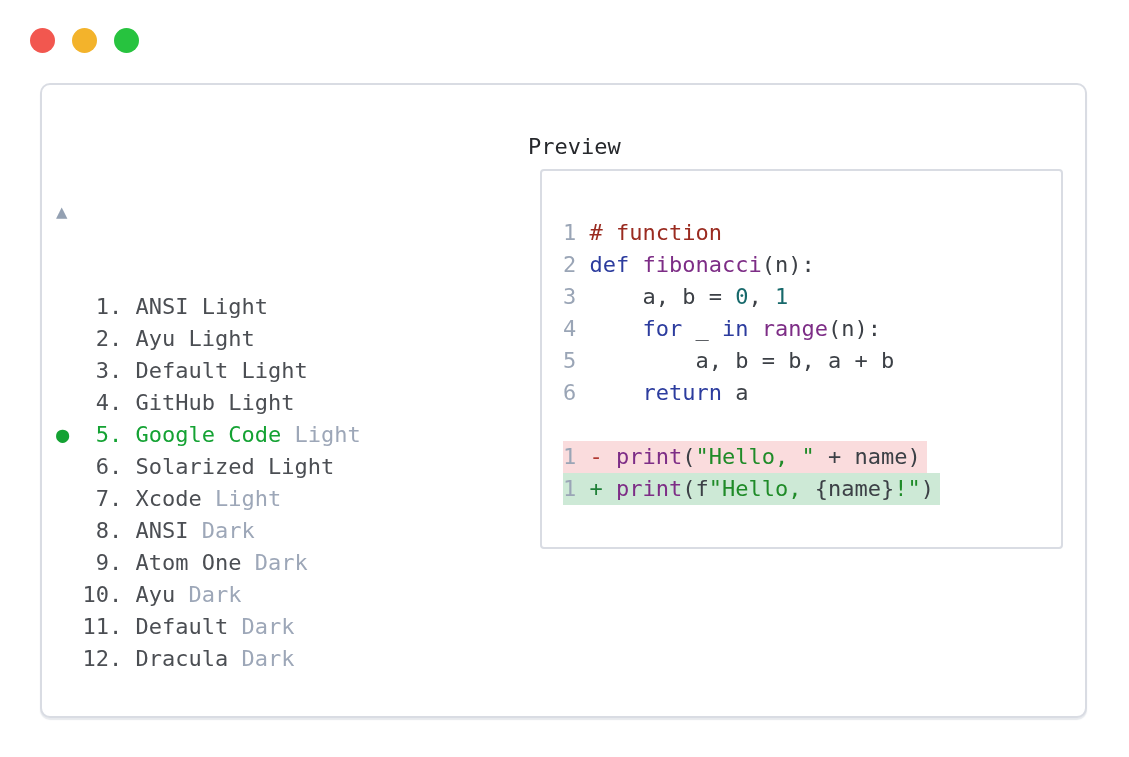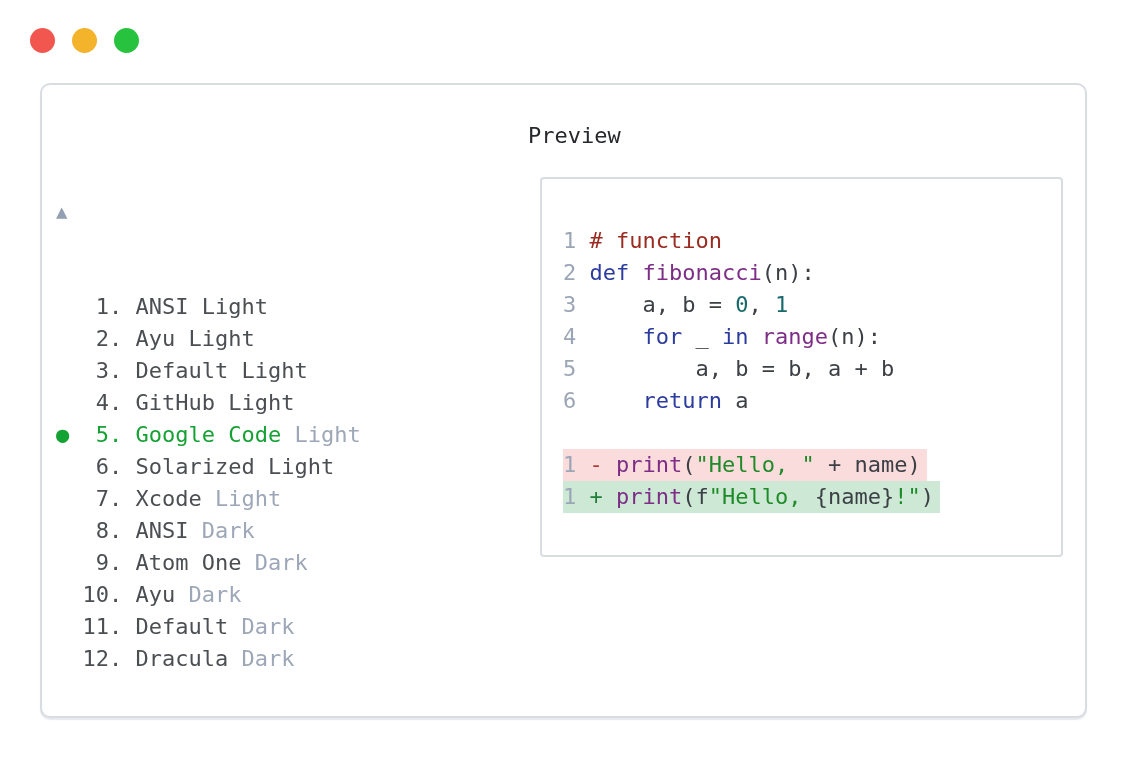--- a/index.html
+++ b/index.html
@@ -11,22 +11,22 @@
          border:2px solid var(--c-border);border-radius:10px;background:#fff;
          box-shadow:0 2px 1px rgba(168,176,190,0.28);}
   .left-col{position:absolute;left:14px;top:46px;white-space:pre;}
   .trow{height:32px;}
   .prompt{color:var(--c-heading);}
   .title{color:var(--c-heading);margin-left:2ch;}
   .arrow-up{color:var(--c-uparrow);font-size:19px;line-height:32px;}
   .t-sel{color:var(--c-selected);}
   .t-item{color:var(--c-item);}
   .t-muted{color:var(--c-muted);}
-  .preview-label{position:absolute;left:486px;top:35px;height:32px;color:var(--c-heading);}
-  .preview-panel{position:absolute;left:498px;top:92px;width:523px;height:380px;box-sizing:border-box;
+  .preview-label{position:absolute;left:486px;top:46px;height:32px;color:var(--c-heading);}
+  .preview-panel{position:absolute;left:498px;top:84px;width:523px;height:380px;box-sizing:border-box;
                  border:2px solid var(--c-border);border-radius:4px;background:#fff;}
   .code{position:absolute;left:21px;top:46px;white-space:pre;}
   .crow{height:32px;}
   .lineno{color:var(--c-lineno);}
   .tok-comment{color:var(--c-comment);}
   .tok-keyword{color:var(--c-keyword);}
   .tok-function{color:var(--c-function);}
   .tok-string{color:var(--c-string);}
   .tok-number{color:var(--c-number);}
   .tok-plain{color:var(--c-plain);}

